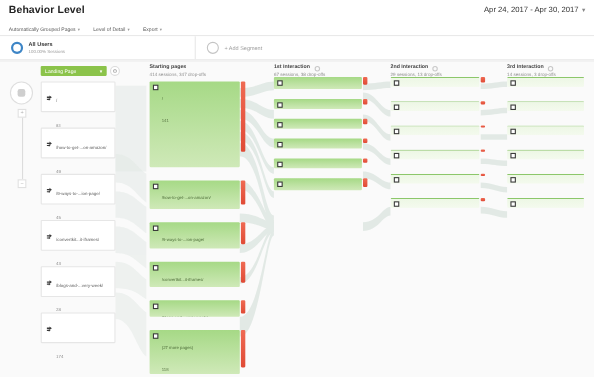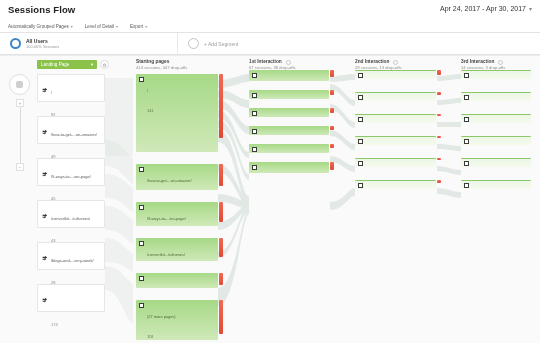--- a/index.html
+++ b/index.html
@@ -163,21 +163,21 @@
     position: absolute; width: 4px; border-radius: 1px;
     background: linear-gradient(180deg, #ef6a53 0%, #e04a35 100%);
   }
 </style>
 </head>
 <body>
 
 <div id="app">
 
   <div class="hdr">
-    <div class="hdr-title">Sessions Flow</div>
+    <div class="hdr-title">Behavior Level</div>
     <div class="hdr-date">
       <span>Apr 24, 2017 - Apr 30, 2017</span><span class="caret">▾</span>
     </div>
   </div>
 
   <div class="toolbar">
     <div class="tb-item">
       <span>Automatically Grouped Pages</span>
       <span class="caret">▾</span>
     </div>

